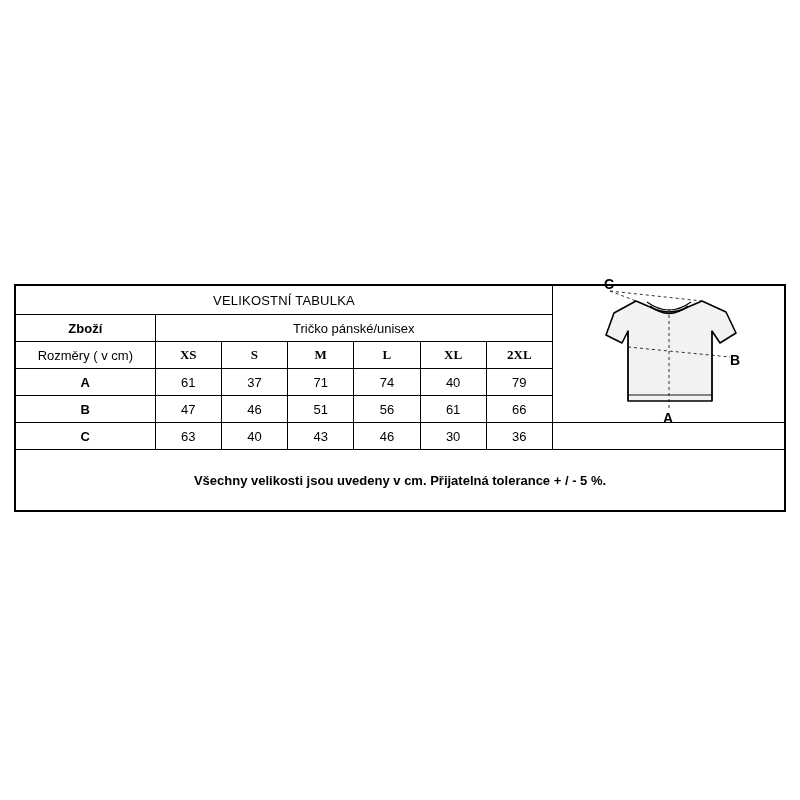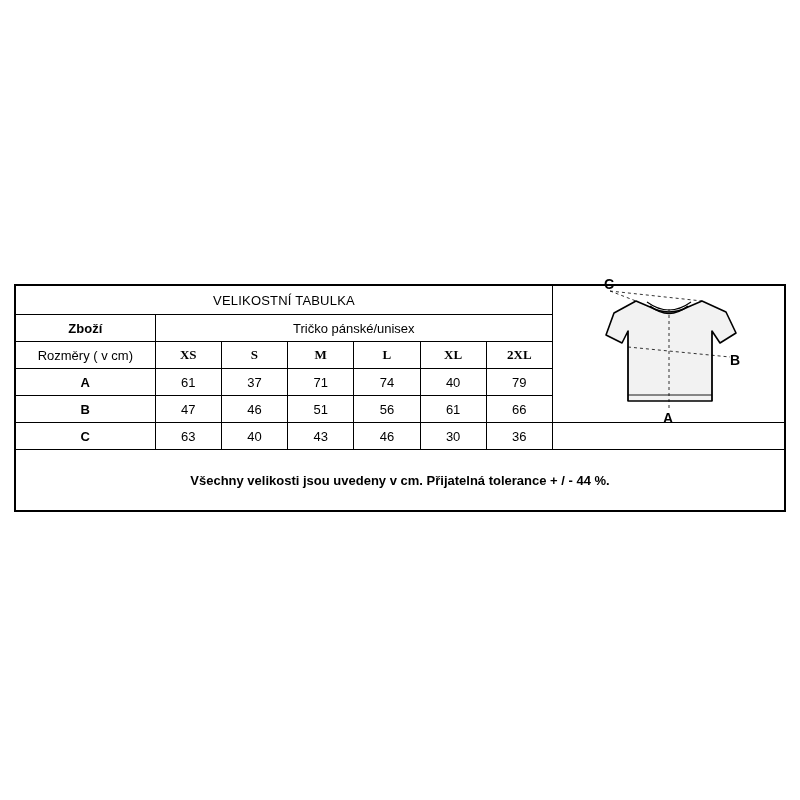--- a/index.html
+++ b/index.html
@@ -182,17 +182,17 @@
         <td class="measure-value row-h">63</td>
         <td class="measure-value row-h">40</td>
         <td class="measure-value row-h">43</td>
         <td class="measure-value row-h">46</td>
         <td class="measure-value row-h">30</td>
         <td class="measure-value row-h">36</td>
         <td></td>
       </tr>
 
       <tr>
-        <td class="note-cell" colspan="8">Všechny velikosti jsou uvedeny v cm. Přijatelná tolerance + / - 44 %.</td>
+        <td class="note-cell" colspan="8">Všechny velikosti jsou uvedeny v cm. Přijatelná tolerance + / - 5 %.</td>
       </tr>
     </tbody>
   </table>
 </div>
 
 </body></html>

